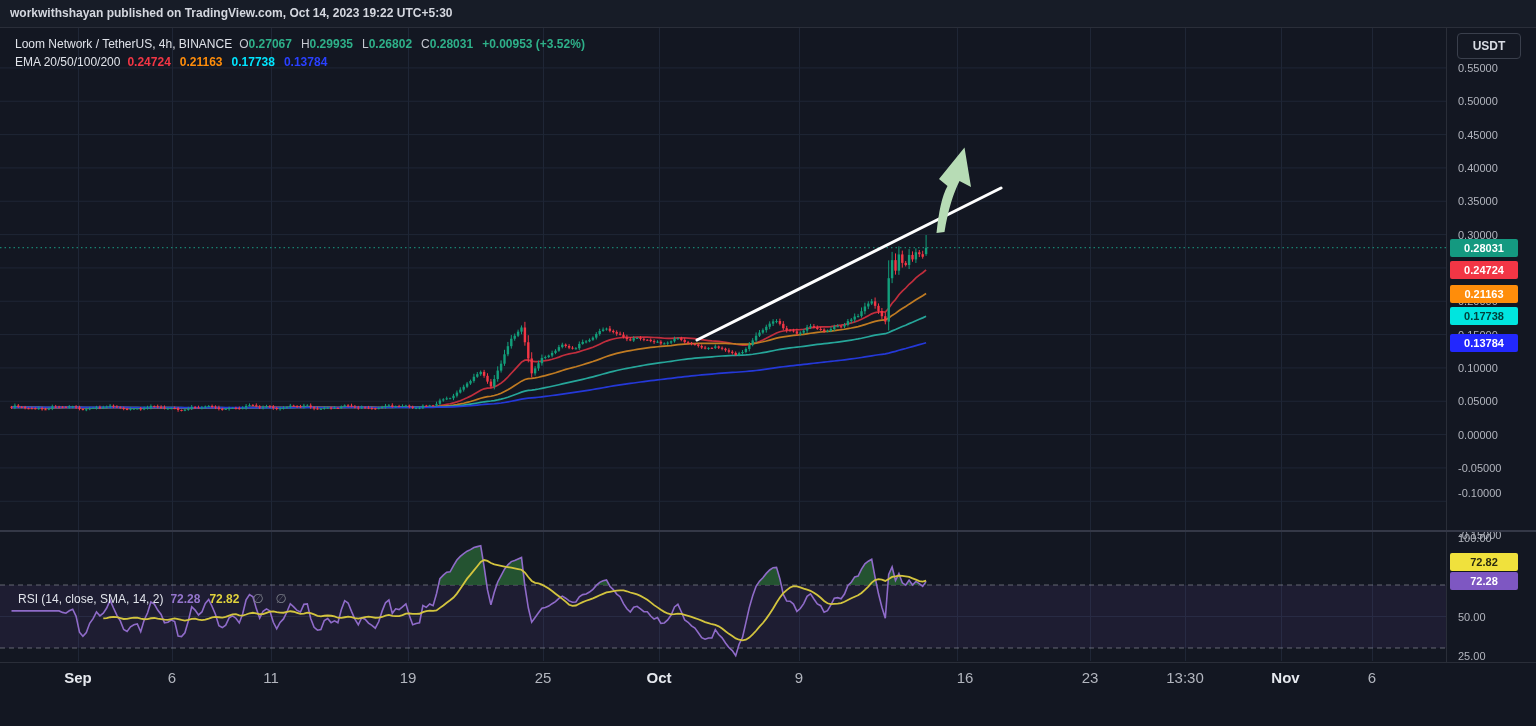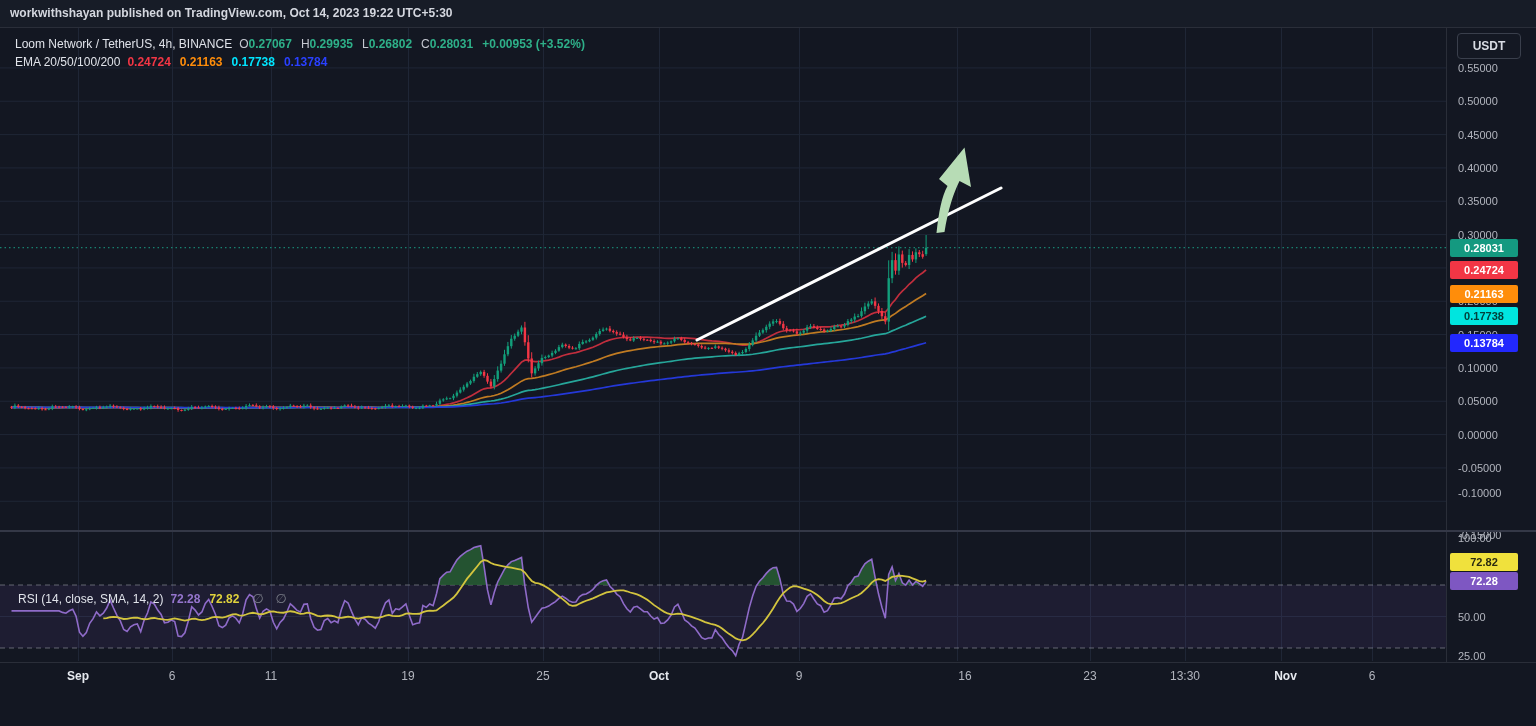--- a/index.html
+++ b/index.html
@@ -23,21 +23,21 @@
   .legend-rsi { left:18px; top:519px;margin-top:44px; }
   .empty-glyphs { color:#787b86; margin-left:4px; letter-spacing:4px; font-size:13px; }
 
   .price-axis { position:absolute; left:1446px; top:0; width:90px; height:634px; border-left:1px solid #2a2e39; background:#131722; cursor:ns-resize; }
   .ax-label { position:absolute; left:11px; height:16px; line-height:16px; font-size:11px; color:#b2b5be; white-space:nowrap; }
   .badge { position:absolute; left:3px; width:68px; height:18px; line-height:18px; border-radius:2px; font-size:11px; font-weight:700; text-align:center; z-index:6; }
   .currency-btn { position:absolute; top:5px; left:10px; width:64px; height:26px; line-height:24px; text-align:center; border:1px solid #3a3f4c; border-radius:4px; font-size:12px; font-weight:600; color:#d8dbe3; cursor:pointer; z-index:7; background:#141823; }
   .pane-divider { position:absolute; left:0; top:502px; width:1536px; height:2px; background:#343847; z-index:5; cursor:row-resize; }
 
   .time-axis { position:relative; height:28px; border-top:1px solid #2a2e39; background:#131722; cursor:ew-resize; }
-  .t-label { position:absolute; top:6px; transform:translateX(-50%); font-size:12px; color:#b2b5be; white-space:nowrap; }
+  .t-label { position:absolute; top:6px; transform:translateX(-50%); font-size:15px; color:#b2b5be; white-space:nowrap; }
   .t-label.major { color:#e6e9ef; font-weight:700; }
 
   .footer { height:36px; background:#111520; display:flex; align-items:center; padding-left:40px; }
   .tv-logo { display:flex; align-items:center; gap:8px; cursor:pointer; }
   .tv-logo svg { display:block; }
   .tv-logo .txt { font-size:15px; font-weight:700; color:#a8abb5; letter-spacing:0.2px; }
 </style>
 </head>
 <body>
 

